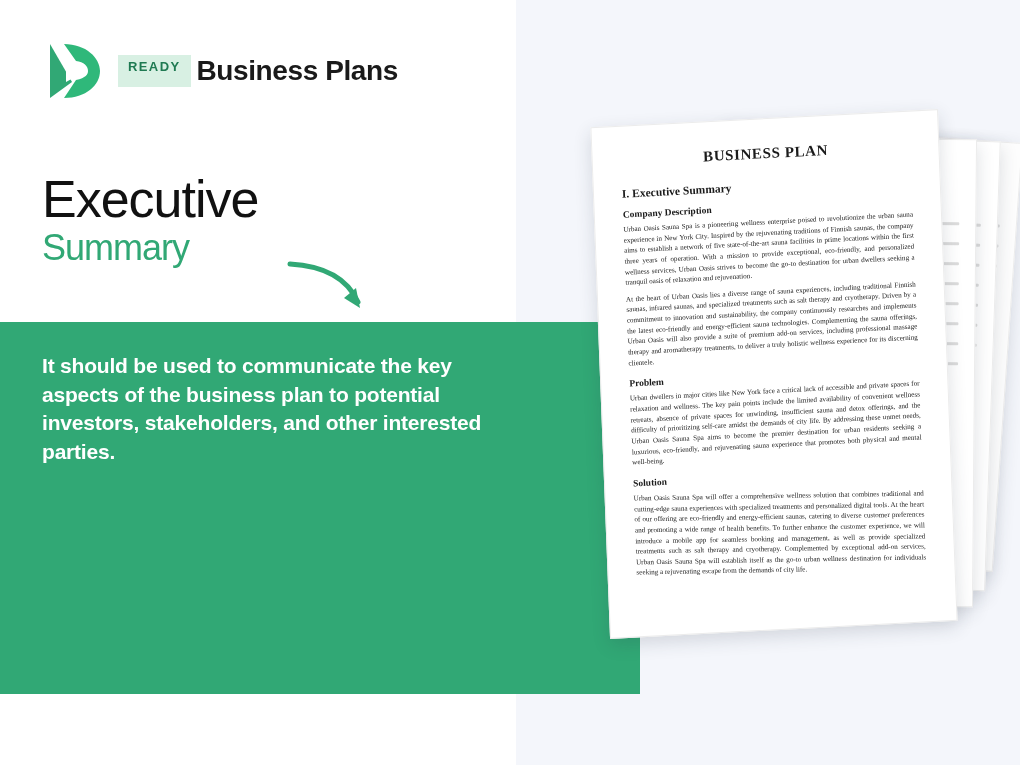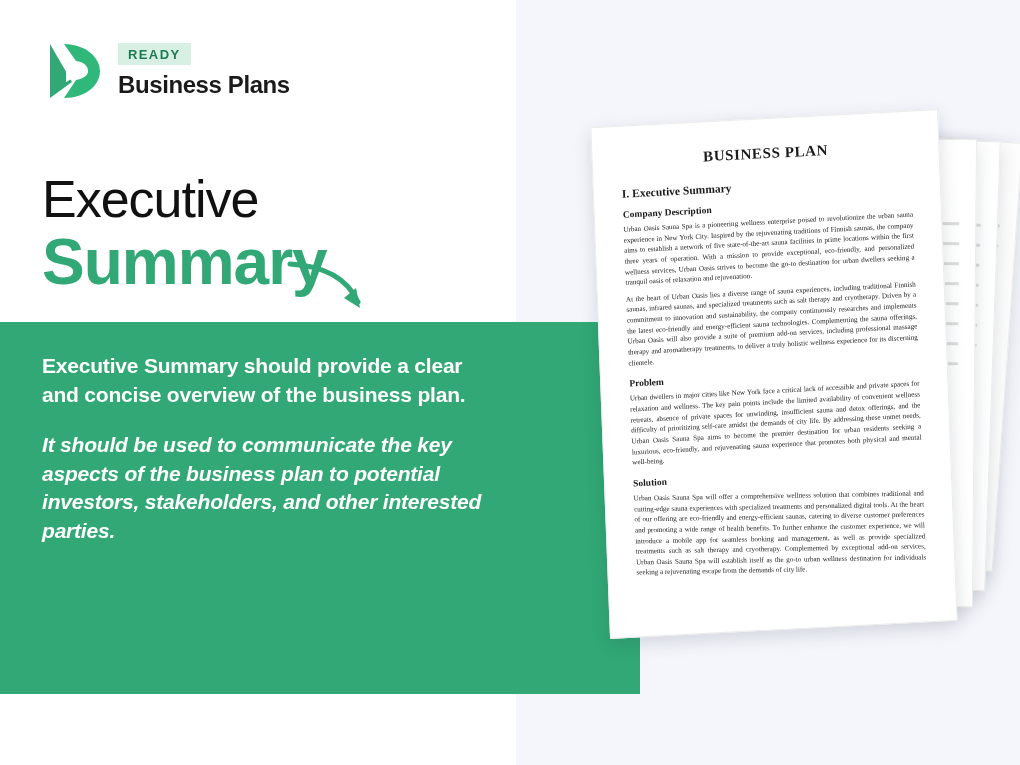--- a/index.html
+++ b/index.html
@@ -36,52 +36,52 @@
     position: absolute;
     left: 42px; top: 38px;
     display: flex;
     align-items: center;
     gap: 14px;
   }
   .logo-mark {
     width: 62px; height: 66px;
     position: relative;
   }
-  .logo-text { display: flex; flex-direction: column; gap: 6px; }
+  .logo-text { display: flex; flex-direction: row; gap: 6px; }
   .ready-badge {
     display: inline-block;
     background: #d8f0e3;
     color: #1f7a52;
     font-size: 13px;
     font-weight: bold;
     letter-spacing: 1.4px;
     padding: 4px 10px 3px 10px;
     width: fit-content;
   }
   .brand-name {
-    font-size: 24px;
+    font-size: 28px;
     font-weight: bold;
     color: #1a1a1a;
     letter-spacing: -0.4px;
   }
   
   .headline {
     position: absolute;
     left: 42px; top: 172px;
   }
   .headline .line1 {
     font-size: 52px;
     font-weight: normal;
     color: #111111;
     letter-spacing: -1px;
     line-height: 1.05;
   }
   .headline .line2 {
-    font-size: 64px;
-    font-weight: bold;
+    font-size: 36px;
+    font-weight: normal;
     color: #31a875;
     letter-spacing: -1px;
     line-height: 1.05;
     margin-top: 2px;
   }
   .arrow {
     position: absolute;
     left: 286px; top: 258px;
     width: 90px; height: 64px;
   }
@@ -194,21 +194,20 @@
   </div>
 
   <div class="arrow">
     <svg width="90" height="64" viewBox="0 0 90 64">
       <path d="M4 6 C40 8 62 22 72 44" stroke="#31a875" stroke-width="5" fill="none" stroke-linecap="round"></path>
       <path d="M58 40 L74 50 L70 30 Z" fill="#31a875"></path>
     </svg>
   </div>
 
   <div class="body-copy">
-    <p>Executive Summary should provide a clear and concise overview of the business plan.</p>
     <p>It should be used to communicate the key aspects of the business plan to potential investors, stakeholders, and other interested parties.</p>
   </div>
 
   <div class="docs">
 
     <div class="sheet sheet-4">
       <div class="faint-lines">
         <div class="fl title"></div>
         <div class="fl"></div>
           <div class="fl mid"></div>

